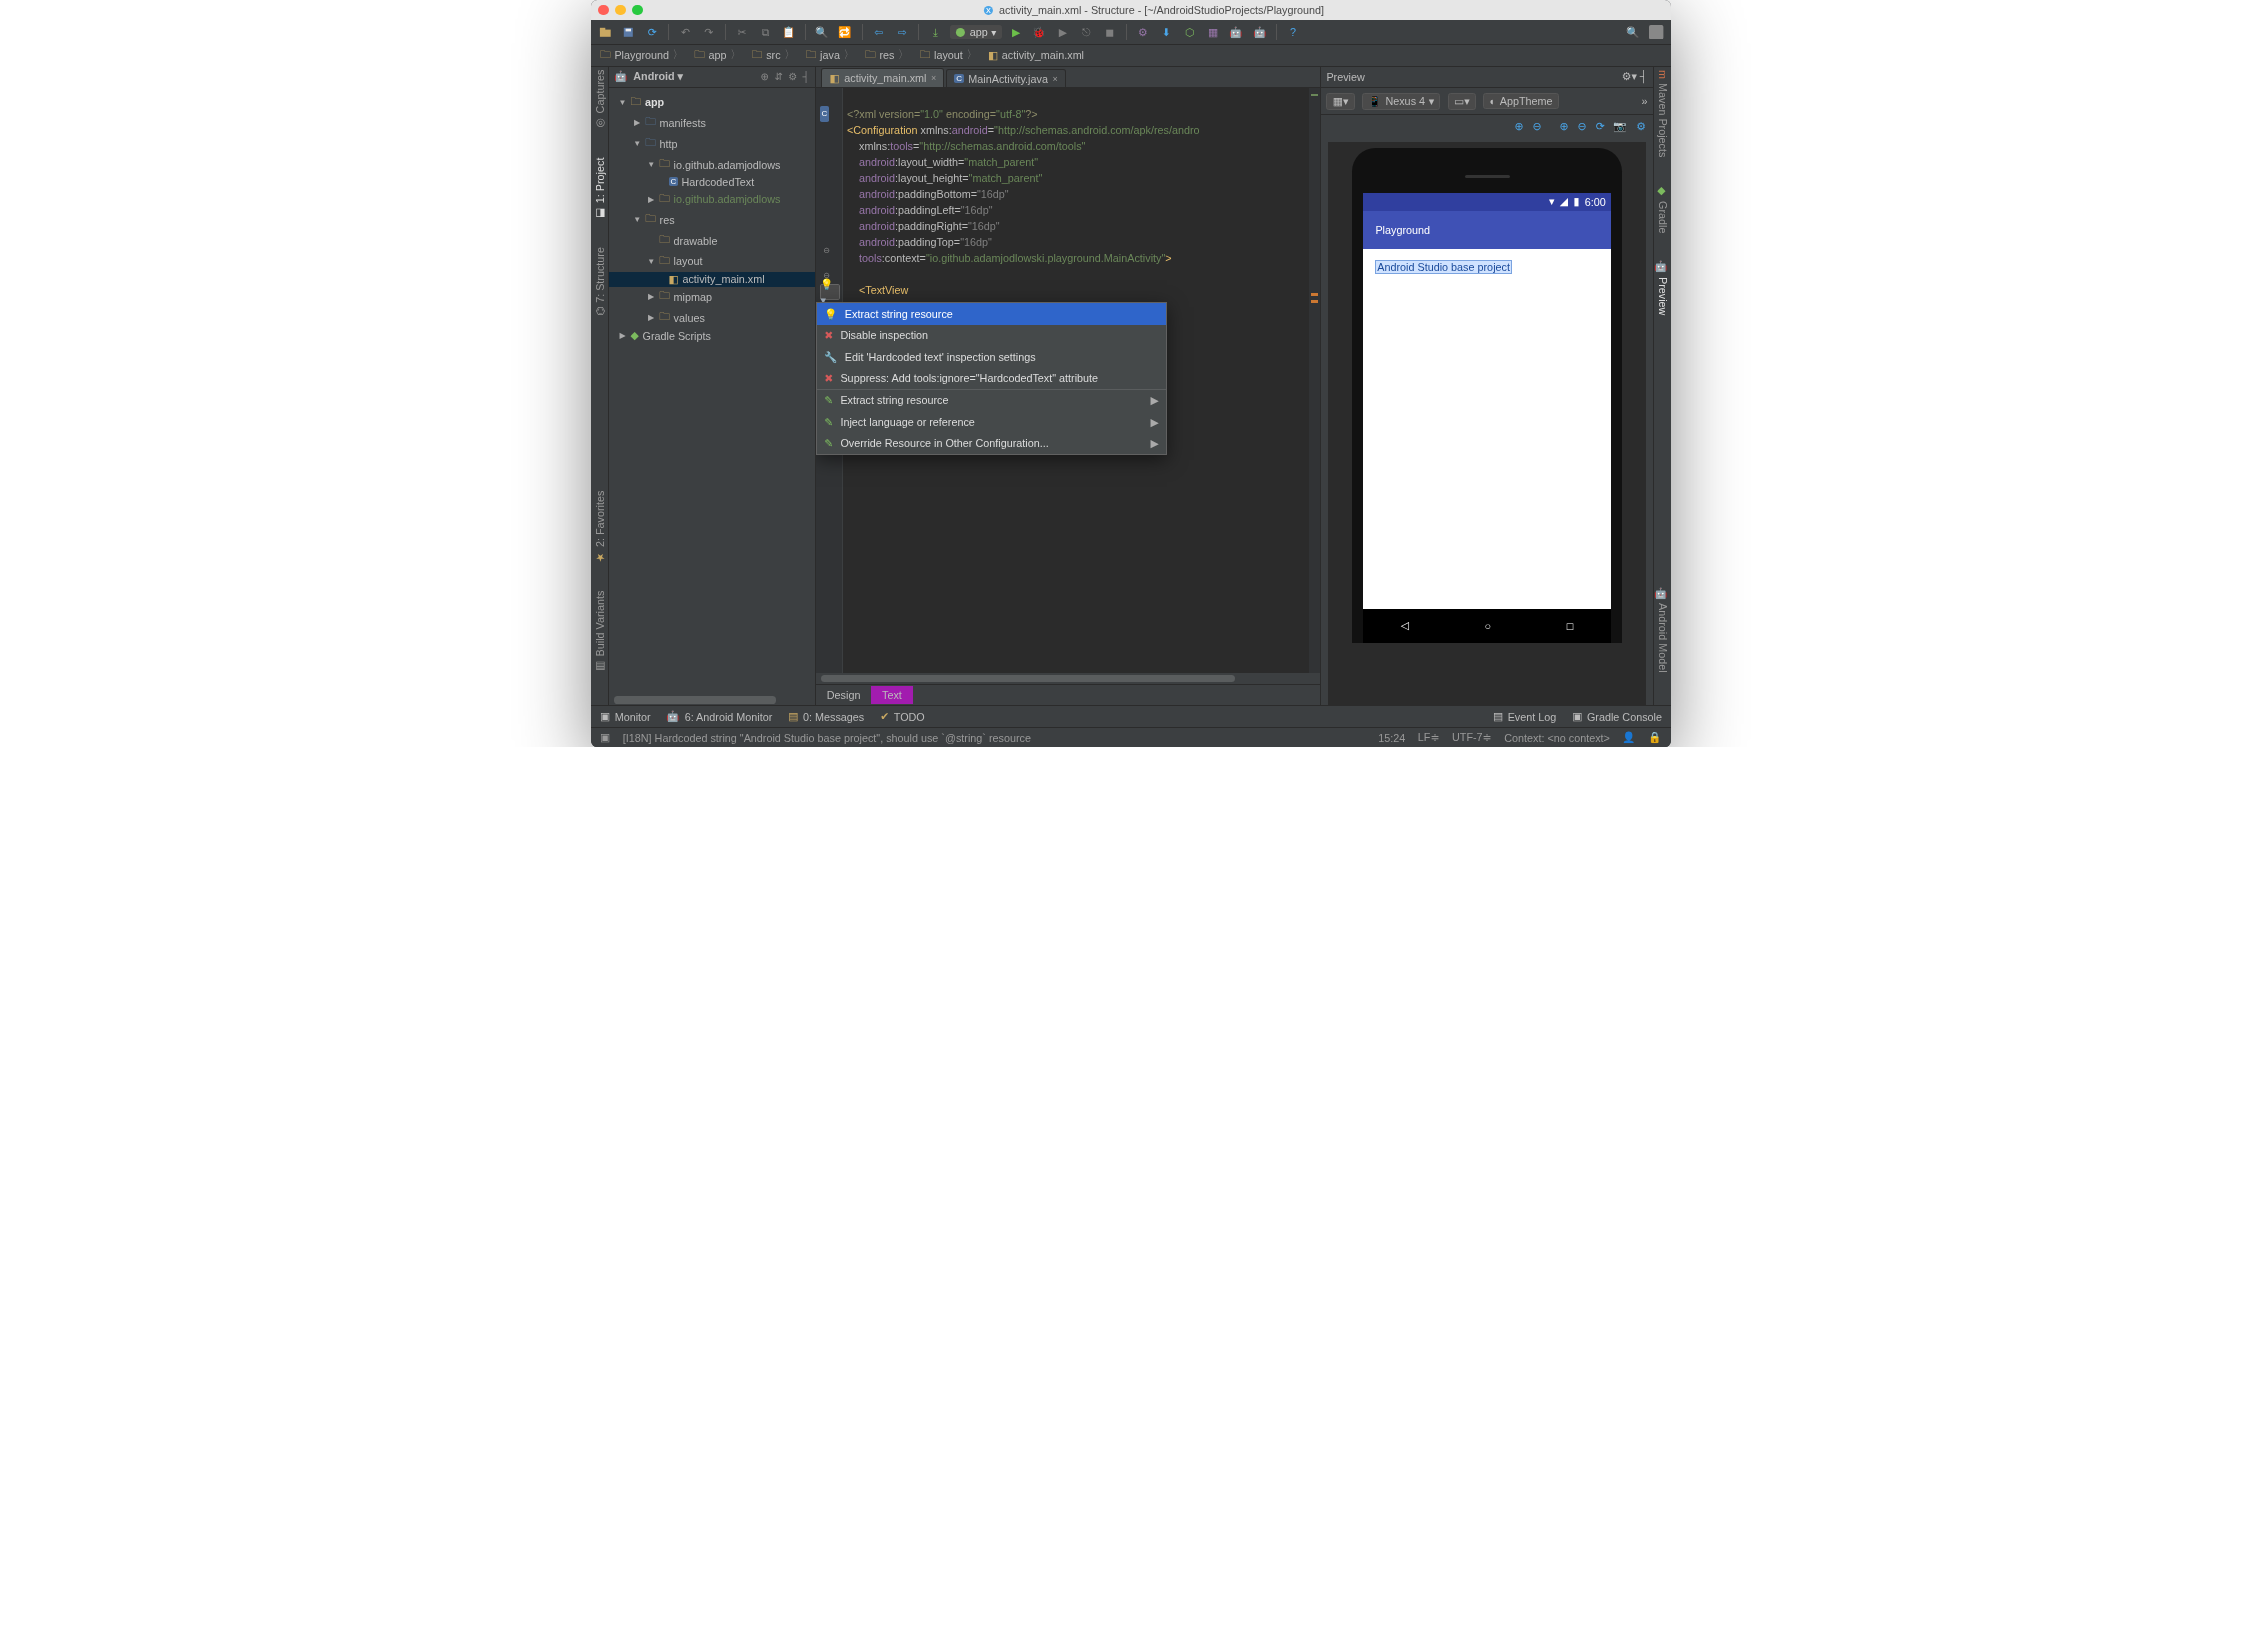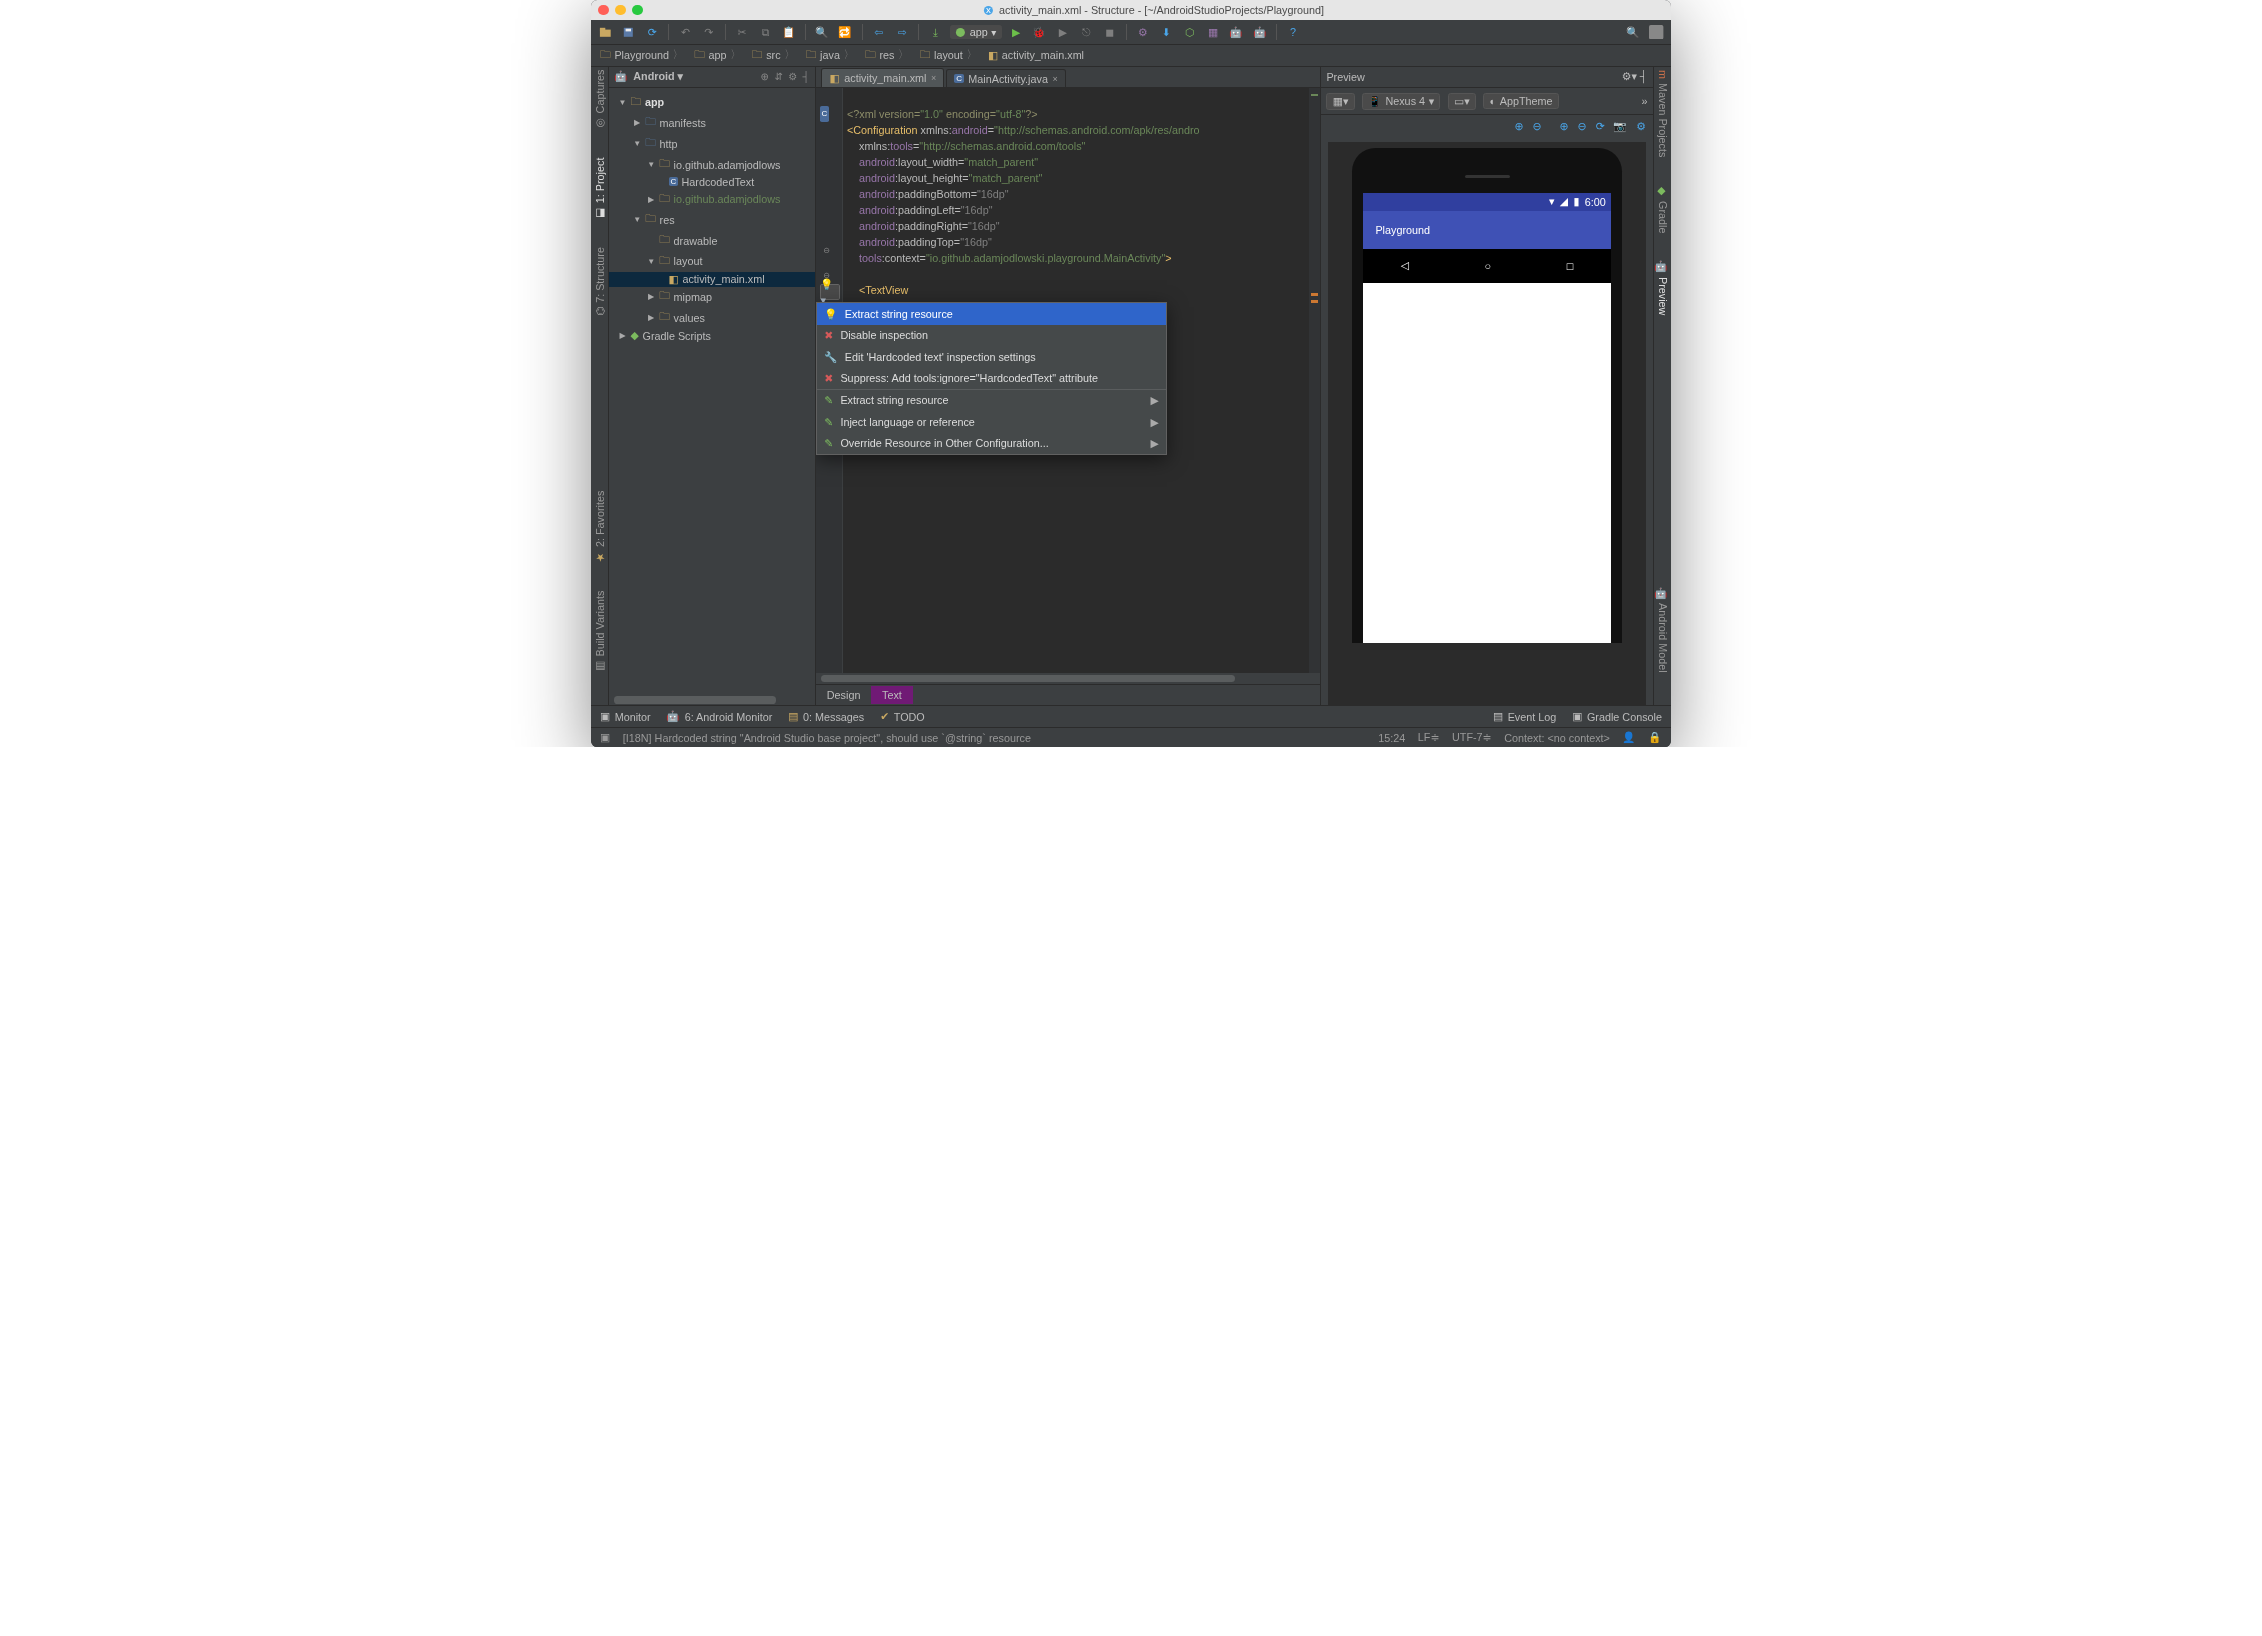--- a/index.html
+++ b/index.html
@@ -50,21 +50,21 @@
 .dim{color:#7f7f7f;}
 .uline{ text-decoration: underline wavy #bbb44b; text-decoration-skip-ink:none;}
 .bulb{ position:absolute; left:3.6px; top:196px; width:20px; height:16px; background:#4a4a4a; border:0.9px solid #666; border-radius:1.8px; display:flex; align-items:center; justify-content:center;}
 .popup{ position:absolute; left:0px; top:214px; width:351px; background:#45494a; border:0.9px solid #616161; box-shadow:0 5.4px 18px rgba(0,0,0,.5);}
 .popup .row{ display:flex; align-items:center; gap:7.2px; padding:2.7px 7.2px; color:#ddd; font-size:10.8px;}
 .popup .row.sel{ background:#2f65ca; color:#fff;}
 .popup .psep{ height:0.9px; background:#5a5d5e;}
 .popup .sub{ margin-left:auto; color:#aaa;}
 .dt-tabs{ height:21.6px; background:#3c3f41; border-top:0.9px solid #2b2b2b; display:flex; align-items:center;}
 .dt-tab{ padding:2.7px 10.8px; color:#bbb; font-size:10.8px;}
-.dt-tab.active{ background:#701a75;}
+.dt-tab.active{ background:#a21caf;}
 .preview{ width:333px; background:#3c3f41; border-left:0.9px solid #2b2b2b; display:flex; flex-direction:column;}
 .prevhead{ height:21.6px; display:flex; align-items:center; justify-content:space-between; padding:0 5.4px; border-bottom:0.9px solid #2b2b2b;}
 .prevtool{ height:27px; display:flex; align-items:center; gap:7.2px; padding:0 5.4px; font-size:10px; border-bottom:0.9px solid #2b2b2b;}
 .chip{ background:#4a4a4a; border:0.9px solid #555; padding:0.9px 5.4px; border-radius:2.7px; display:flex; gap:3.6px; align-items:center;}
 .iconsrow{height:23.4px; display:flex; justify-content:flex-end; gap:9px; padding:0 7.2px; align-items:center;}
 .device{ flex:1; margin:3.6px 7.2px 0 7.2px; background:#2b2b2b; display:flex; justify-content:center; align-items:flex-start; overflow:hidden;}
 .phone{ width:270px; background:#111; border-radius:23.4px 23.4px 0 0; padding:27px 10.8px 0 10.8px; margin-top:5.4px;}
 .screen{ background:#fff; width:100%; height:450px; display:flex; flex-direction:column;}
 .statusbar{ height:18px; background:#303f9f; color:#fff; display:flex; justify-content:flex-end; align-items:center; gap:5.4px; padding:0 5.4px; font-size:10px;}
 .appbar{ height:38px; background:#3f51b5; color:#fff; display:flex; align-items:center; padding:0 12.6px; font-size:14.4px; font-weight:500;}
@@ -440,20 +440,23 @@
               <div class="screen">
                 <div class="statusbar">
                   <span>▾</span>
                   <span>◢</span>
                   <span>▮</span>
                   <span>6:00</span>
                 </div>
                 <div class="appbar">
                       <span>Playground</span>
                     </div>
+                <div class="content">
+                  <span class="seltxt">Android Studio base project</span>
+                </div>
                 <div class="navbar">
                   <span>◁</span>
                   <span>○</span>
                   <span>□</span>
                 </div>
               </div>
             </div>
           </div>
         </div>
       </div>

